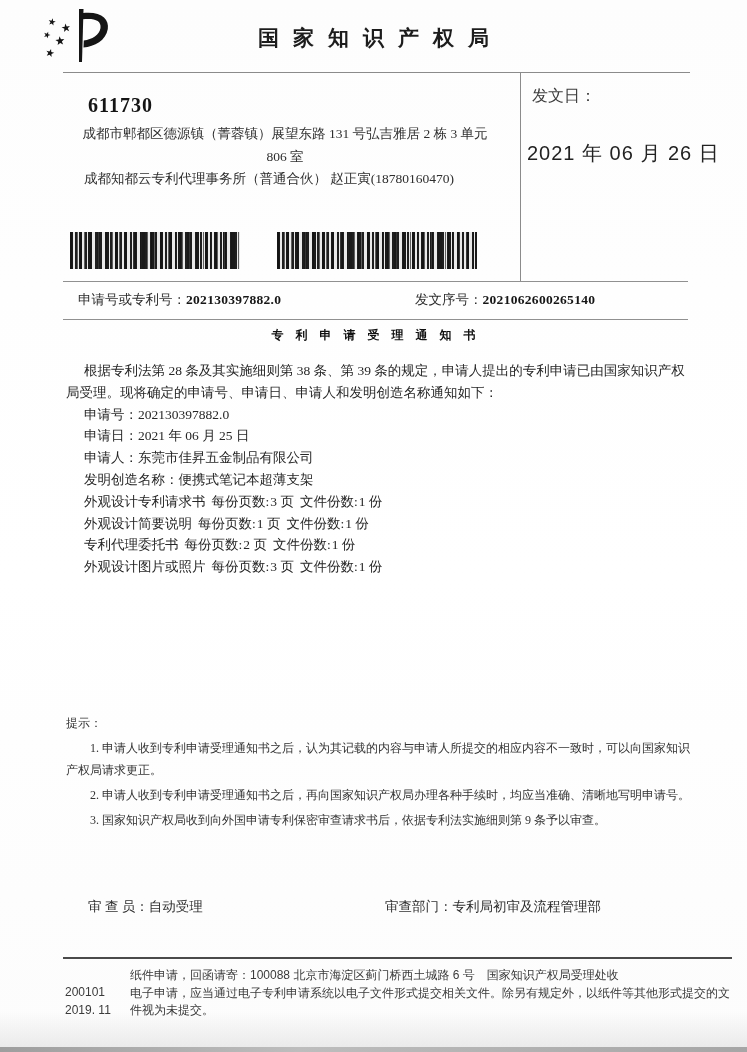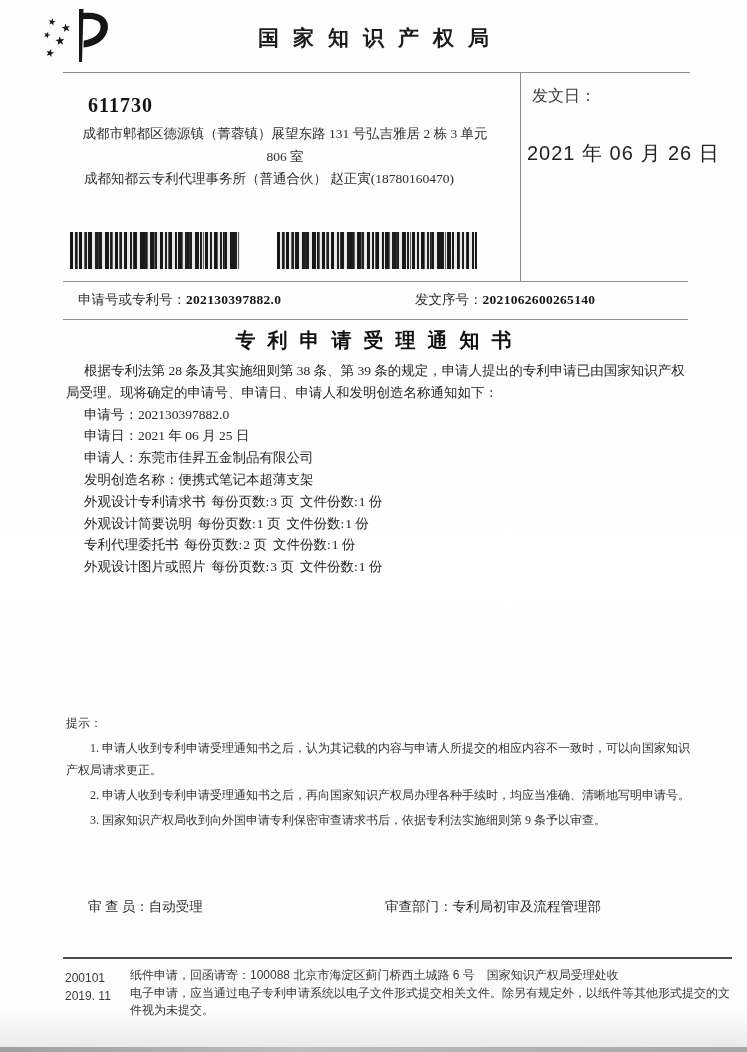--- a/index.html
+++ b/index.html
@@ -34,42 +34,42 @@
   .bc1{left:70px;width:170px;}
   .bc2{left:277px;width:200px;}
   .rule-a{position:absolute;left:63px;top:281px;width:625px;height:1px;background:#909090;}
   .rule-b{position:absolute;left:63px;top:319px;width:625px;height:1px;background:#909090;}
   .num-row{position:absolute;top:291px;font-size:13.5px;color:#2e2e2e;}
   .num-row .val{font-weight:700;color:#161616;letter-spacing:.3px;}
   .app-num{left:78px;} .serial{left:415px;}
   
   .notice-title{position:absolute;left:0;right:0;top:327px;text-align:center;
     font-family:"Liberation Sans","DejaVu Sans",sans-serif;
-    font-size:20px;font-weight:700;letter-spacing:12px;text-indent:12px;color:#111;}
+    font-size:12px;font-weight:700;letter-spacing:12px;text-indent:12px;color:#111;}
   .body{position:absolute;left:66px;top:360px;width:624px;
     font-size:13.5px;line-height:21.8px;color:#262626;}
   .body p{margin:0;text-indent:18px;}
   .body .gap{margin-top:7px;}
   .doc-line span{margin-right:6px;}
   .doc-line .lbl{margin-right:1px;}
   
   .tips{position:absolute;left:66px;top:712px;width:626px;
     font-size:12px;line-height:22px;color:#333;}
   .tips p{margin:0;}
   .tips p.item{margin-top:3px;text-indent:24px;}
   
   .signoff{position:absolute;left:0;right:0;top:898px;font-size:13.5px;color:#2e2e2e;}
   .examiner{position:absolute;left:88px;top:0;}
   .dept{position:absolute;left:385px;top:0;}
   
   .footer-rule{position:absolute;left:63px;top:957px;width:669px;height:2px;background:#4a4a4a;}
   .footer{position:absolute;left:65px;top:967px;width:672px;
     font-family:"Liberation Sans","DejaVu Sans",sans-serif;
     font-size:12px;line-height:17.5px;color:#3a3a3a;}
-  .codes{position:absolute;left:0;top:3px;width:62px;}
+  .codes{position:absolute;left:0;top:17px;width:62px;}
   .ftext{margin-left:65px;width:607px;}
   
   .bottom-fade{position:absolute;left:0;right:0;bottom:5px;height:36px;
     background:linear-gradient(to bottom,rgba(110,110,110,0),rgba(110,110,110,.12));}
   .bottom-band{position:absolute;left:0;right:0;bottom:0;height:5px;
     background:linear-gradient(90deg,#9e9e9e,#bdbdbd 40%,#a6a6a6);}
 </style>
 </head>
 <body>
 

